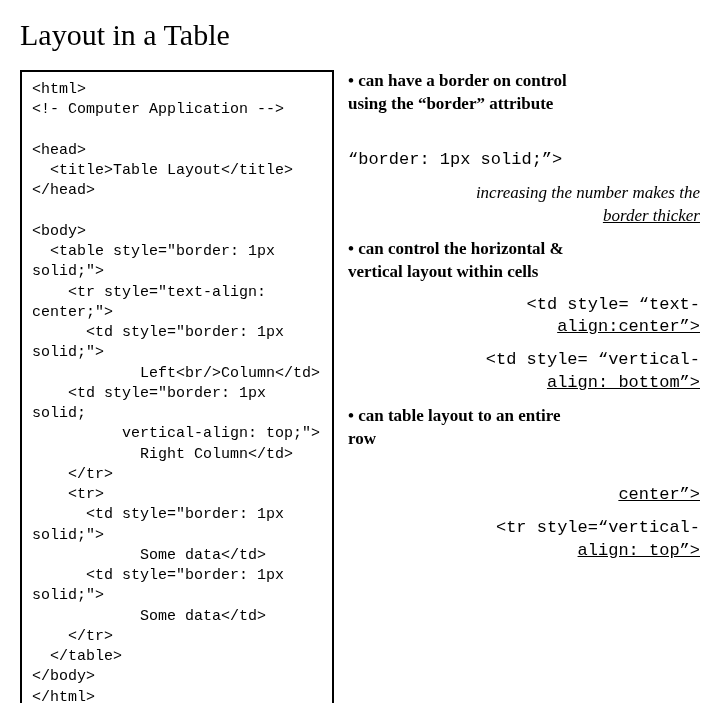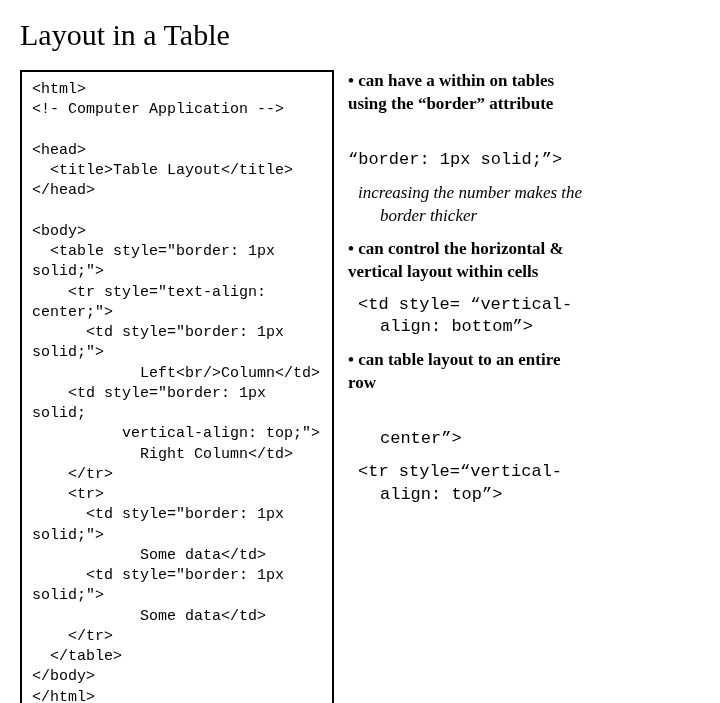--- a/index.html
+++ b/index.html
@@ -37,22 +37,22 @@
     font-size: 17px;
     line-height: 1.35;
   }
   .ital { font-style: italic; }
   .mono {
     font-family: "Courier New", Courier, monospace;
     font-size: 17px;
   }
   .serif-bullet { font-weight: bold; }
   .block { margin-bottom: 10px; }
-  .indent { padding-left: 22px; }
-  .sm-indent { padding-left: 10px; }
+  .indent { padding-left: 22px; text-decoration: underline; }
+  .sm-indent { padding-left: 10px; text-align: right; }
 </style>
 </head>
 <body>
 
 <div class="title">Layout in a Table</div>
 
 <div class="columns">
 
   <div class="codebox">&lt;html&gt;
 &lt;!- Computer Application --&gt;
@@ -76,39 +76,43 @@
       &lt;td style="border: 1px solid;"&gt;
             Some data&lt;/td&gt;
     &lt;/tr&gt;
   &lt;/table&gt;
 &lt;/body&gt;
 &lt;/html&gt;</div>
 
   <div class="rightcol">
 
     <div class="block serif-bullet">
-      <span>• can have a within on tables</span><br>
+      <span>• can have a border on control</span><br>
       <span>using the “border” attribute</span>
     </div>
 
     <div class="block mono">
       <br>
       <span>“border: 1px solid;”&gt;</span>
     </div>
 
     <div class="block ital sm-indent">
       <span>increasing the number makes the</span><br>
       <span class="indent">border thicker</span>
     </div>
 
     <div class="block serif-bullet">
       <span>• can control the horizontal &amp;</span><br>
       <span>vertical layout within cells</span>
     </div>
 
+    <div class="block mono sm-indent">
+      <span>&lt;td style= “text-</span><br>
+      <span class="indent">align:center”&gt;</span>
+    </div>
 
     <div class="block mono sm-indent">
       <span>&lt;td style= “vertical-</span><br>
       <span class="indent">align: bottom”&gt;</span>
     </div>
 
     <div class="block serif-bullet">
       <span>• can table layout to an entire</span><br>
       <span>row</span>
     </div>

